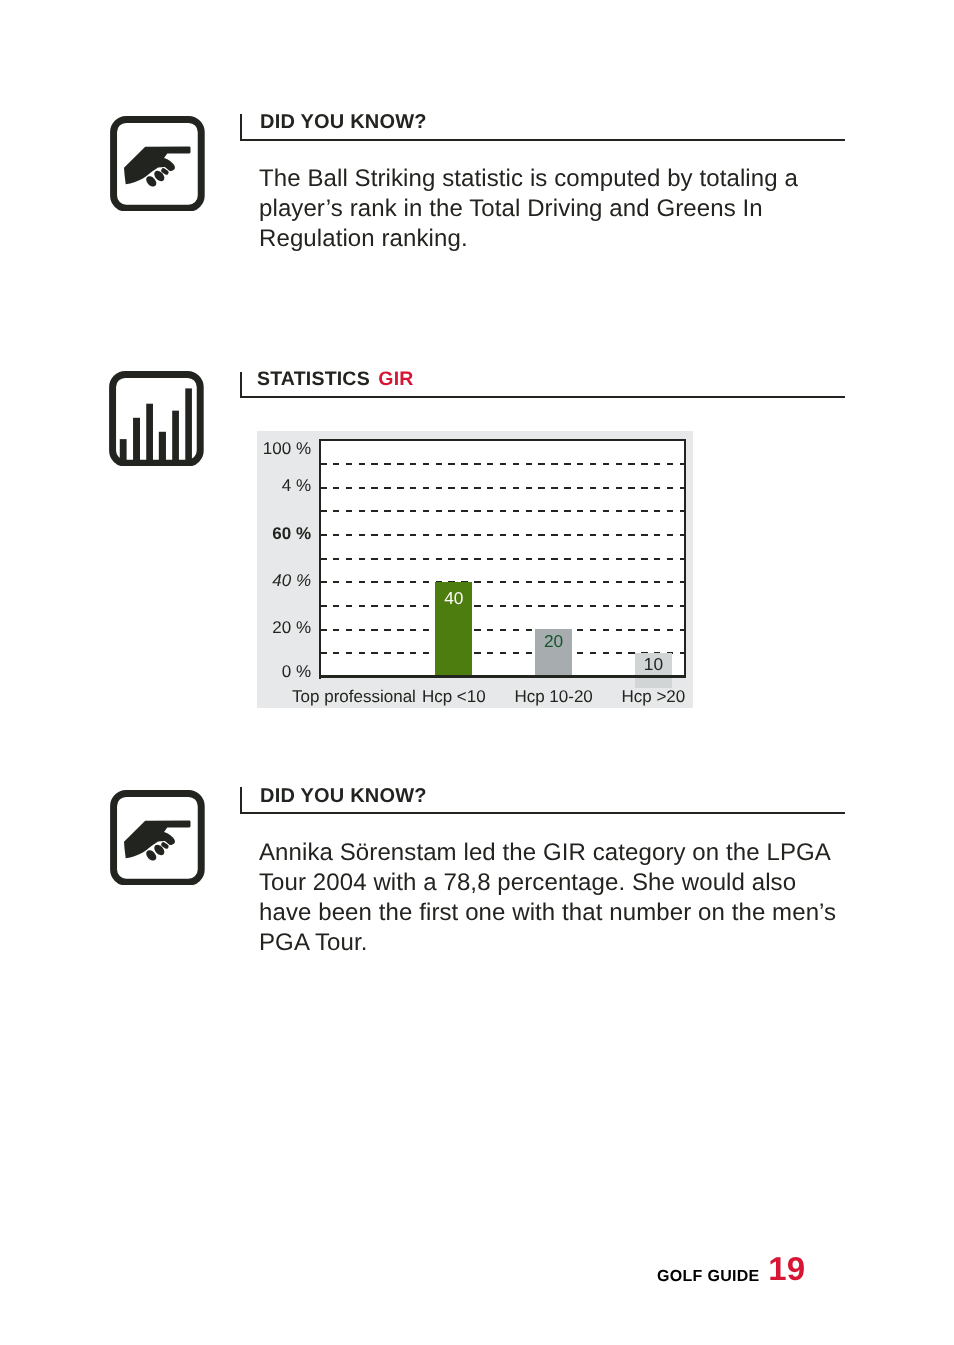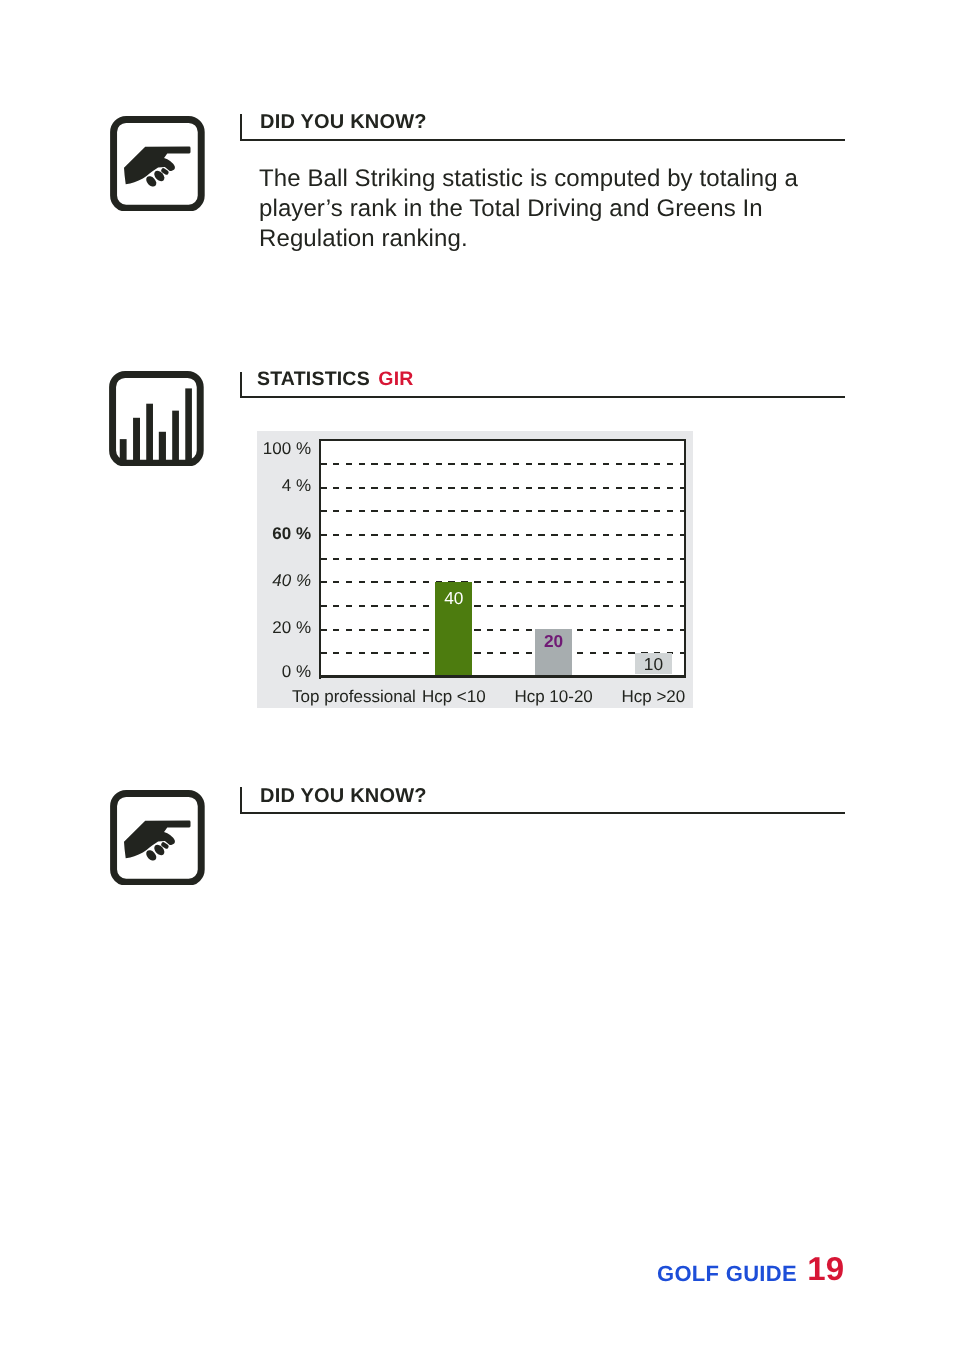--- a/index.html
+++ b/index.html
@@ -34,21 +34,21 @@
   .grid{position:absolute;height:2.1px;
         background:repeating-linear-gradient(to right,#22241f 0 6.4px,transparent 6.4px 12.85px);}
   .tick{position:absolute;height:2.1px;background:#22241f;}
   .ylab{position:absolute;text-align:right;font-size:17px;white-space:nowrap;color:#22241f;}
   .xlab{position:absolute;text-align:center;font-size:17px;white-space:nowrap;color:#22241f;}
   .bar{position:absolute;}
   .bar span{position:absolute;left:0;right:0;text-align:center;font-size:17.3px;}
 
   
   .footer{position:absolute;white-space:nowrap;}
-  .footer .gg{font-weight:bold;font-size:22px;color:#1d4ed8;letter-spacing:.3px;text-align:right;}
+  .footer .gg{font-weight:bold;font-size:16px;color:#000000;letter-spacing:.3px;text-align:right;}
   .footer .pg{font-weight:bold;font-size:33px;color:#D71635;position:relative;top:-1px;left:4px;}
 </style>
 </head>
 <body>
 
 <div class="page">
 
   <div class="badge" style="left:110px;top:115.6px;">
     <svg viewBox="0 0 94 95" aria-hidden="true">
       <g>
@@ -123,24 +123,24 @@
       <div class="grid" style="left: 63.2px; top: 198px; width: 365px;"></div>
       <div class="tick" style="left: 62px; top: 198px; width: 8.2px;"></div>
       <div class="grid" style="left: 63.2px; top: 221px; width: 365px;"></div>
       <div class="tick" style="left: 62px; top: 221px; width: 8.2px;"></div>
       <div class="xlab" style="left: 7px; top: 255.5px; width: 180px;">Top professional</div>
       <div class="bar" style="left: 178.3px; top: 150.531px; width: 37px; height: 95.2692px; background: #4d7c0f;">
         <span style="color: rgb(255, 255, 255); top: 8.7px; line-height: 17px;">40</span>
       </div>
       <div class="xlab" style="left: 106.8px; top: 255.5px; width: 180px;">Hcp &lt;10</div>
       <div class="bar" style="left: 278.1px; top: 198.284px; width: 37px; height: 47.5164px; background: rgb(167, 173, 175);">
-        <span style="color: #701a75; top: 3.4px; line-height: 17px; font-weight: bold;">20</span>
+        <span style="color: #14532d; top: 3.4px; line-height: 17px;">20</span>
       </div>
       <div class="xlab" style="left: 206.6px; top: 255.5px; width: 180px;">Hcp 10-20</div>
-      <div class="bar" style="left: 377.9px; top: 221.687px; width: 37px; height: 21px; background: rgb(209, 213, 214);">
+      <div class="bar" style="left: 377.9px; top: 221.687px; width: 37px; height: 35px; background: rgb(209, 213, 214);">
         <span style="color: rgb(34, 36, 31); top: 3.6px; line-height: 17px;">10</span>
       </div>
       <div class="xlab" style="left: 306.4px; top: 255.5px; width: 180px;">Hcp &gt;20</div>
       <div class="ylab" style="left: 0px; top: 9.4px; width: 54px; line-height: 17px;">100 %</div>
       <div class="ylab" style="left: 0px; top: 46.38px; width: 54px; line-height: 17px;">4 %</div>
       <div class="ylab" style="left: 0px; top: 93.66px; width: 54px; line-height: 17px; font-weight: bold;">60 %</div>
       <div class="ylab" style="left: 0px; top: 140.94px; width: 54px; line-height: 17px; font-style: italic;">40 %</div>
       <div class="ylab" style="left: 0px; top: 188.22px; width: 54px; line-height: 17px;">20 %</div>
       <div class="ylab" style="left: 0px; top: 231.8px; width: 54px; line-height: 17px;">0 %</div>
       <div class="axis-l" style="left: 62px; top: 7.9px; width: 2.1px; height: 239.9px;"></div>
@@ -171,18 +171,21 @@
       </g>
     </svg>
   </div>
 
   <div class="hd" style="left:240px;top:787px;width:605px;">
     <div class="rule-v" style="height:27px;"></div>
     <div class="rule-h" style="top:25px;width:605px;"></div>
     <div class="title" style="left:20px;top:-2px;font-size:20px;">DID YOU KNOW?</div>
   </div>
 
+  <div class="copy" style="left:259px;top:837.5px;width:588px;">
+    <p>Annika Sörenstam led the GIR category on the LPGA Tour 2004 with a 78,8 percentage. She would also have been the first one with that number on the men’s PGA Tour.</p>
+  </div>
 
   <div class="footer" style="left:657px;top:1251px;">
     <span class="gg">GOLF GUIDE</span><span class="gg">&nbsp;</span><span class="pg">19</span>
   </div>
 
 </div>
 
 </body></html>

